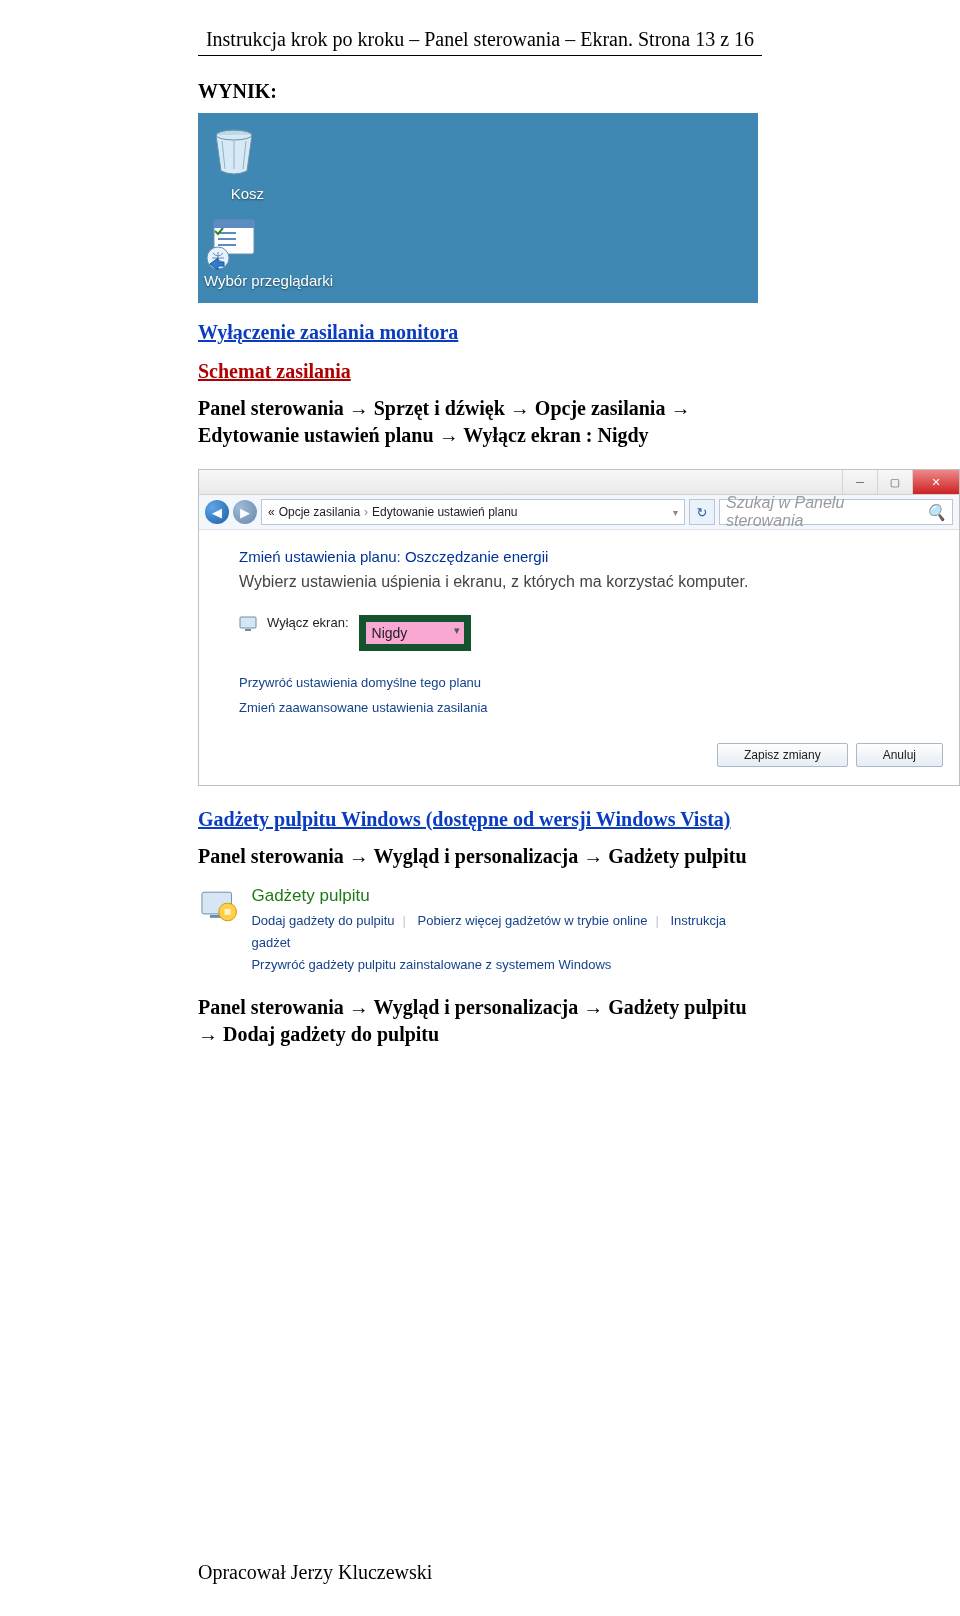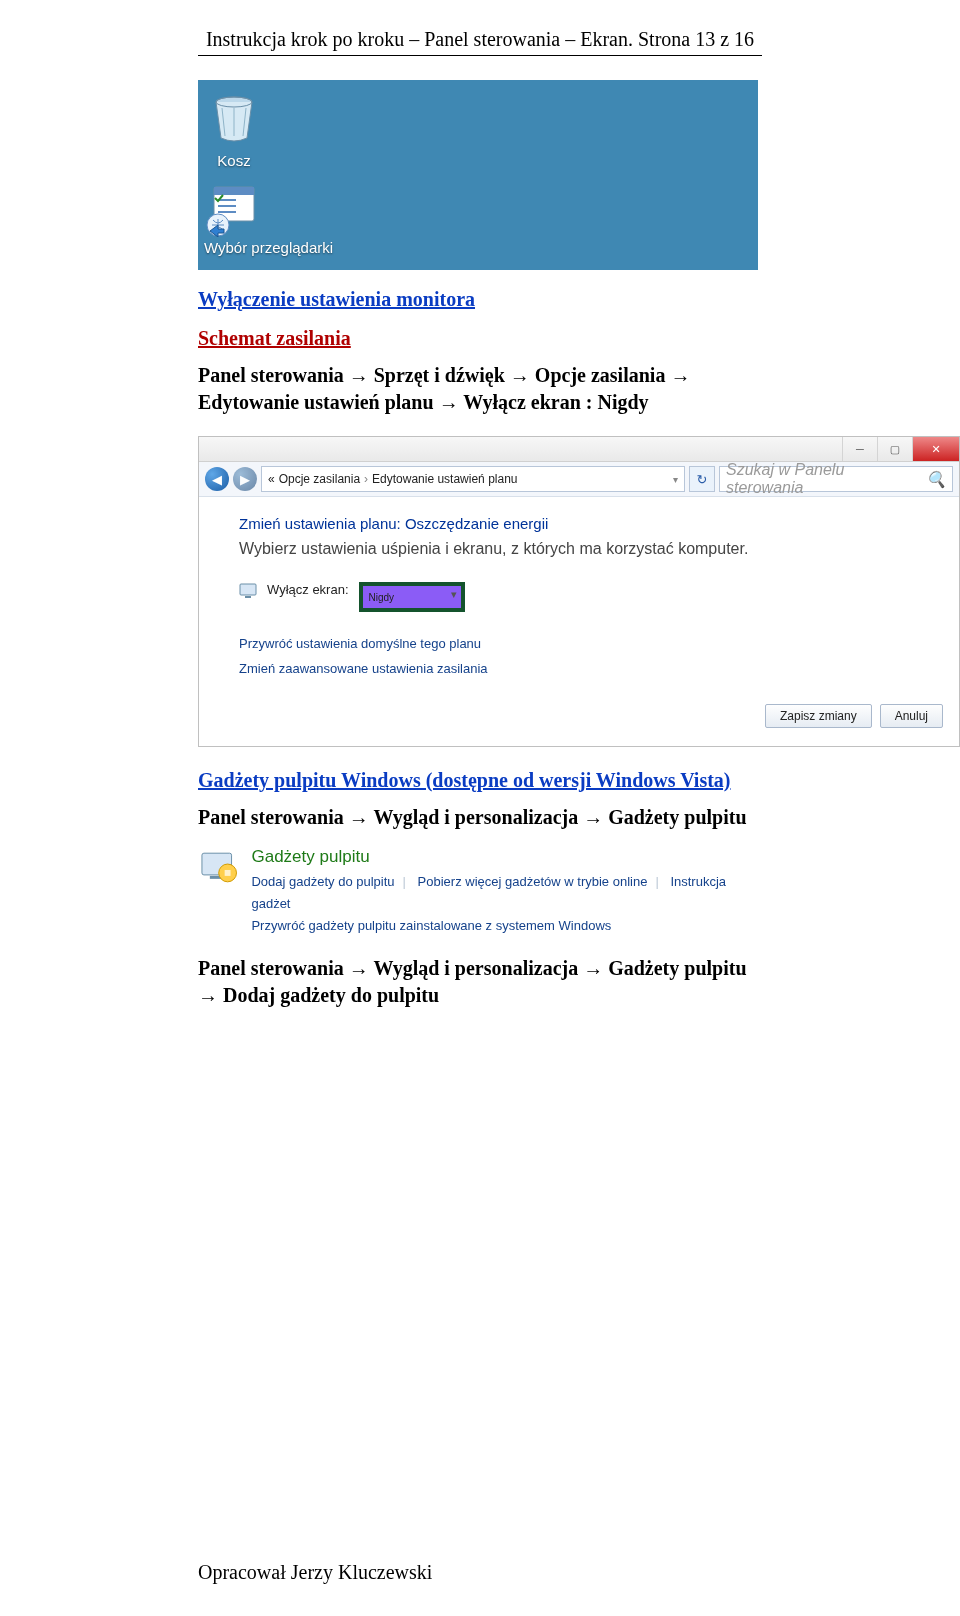--- a/index.html
+++ b/index.html
@@ -2,21 +2,21 @@
 <html><head>
 <meta charset="utf-8">
 <style>
   html,body{margin:0;padding:0;background:#fff;font-family:"Times New Roman",serif;color:#000}
   .page{width:764px;min-height:1616px;margin:0 auto;position:relative;padding:28px 100px 40px 100px;box-sizing:border-box}
   .hdr{text-align:center;font-size:20px;margin-bottom:2px}
   .hr{border:0;border-top:1px solid #000;margin:4px 0 24px 0}
   .bold{font-weight:bold}
   .label{font-size:20px;font-weight:bold;margin-bottom:10px}
   .desktop{background:#3f88b3;width:560px;margin-top:8px;padding:10px 0 0 6px;box-sizing:border-box}
-  .icon-wrap{display:inline-block;text-align:center;margin-bottom:14px}
+  .icon-wrap{display:inline-block;text-align:right;margin-bottom:14px}
   .icon-wrap .cap{color:#fff;font-family:"Segoe UI",Arial,sans-serif;font-size:15px;margin-top:2px;text-shadow:0 1px 2px rgba(0,0,0,.5)}
   .recycle-icon{width:60px;height:60px;display:block}
   .browser-icon{width:60px;height:54px;display:block}
   .link-blue{color:#0a3cc2;text-decoration:underline;font-weight:bold;font-size:20px;display:inline-block;margin-top:18px}
   .link-red{color:#b00000;text-decoration:underline;font-weight:bold;font-size:20px;display:inline-block;margin-top:16px}
   .para{font-size:20px;margin-top:12px;line-height:1.35}
   .arrow::after{content:" \2192 ";font-weight:bold}
 
   
   .win{margin-top:20px;width:760px;font-family:"Segoe UI",Arial,sans-serif;font-size:13px;color:#222;border:1px solid #c0c0c0}
@@ -29,43 +29,44 @@
   .crumb{flex:1;height:24px;border:1px solid #b8c6d9;background:#fff;display:flex;align-items:center;padding:0 6px;gap:4px;font-size:12px;color:#222}
   .crumb .sep{color:#888}
   .crumb .chev{color:#888;font-size:10px}
   .refresh{width:24px;height:24px;border:1px solid #b8c6d9;background:#eaf2fb;display:flex;align-items:center;justify-content:center;color:#2a5ca8}
   .search{width:220px;height:24px;border:1px solid #b8c6d9;background:#fff;display:flex;align-items:center;padding:0 6px;color:#9a9a9a;font-style:italic;font-size:16px;justify-content:space-between}
   .content{background:#fff;padding:18px 16px 18px 40px}
   .h1{color:#003399;font-size:15px;margin-bottom:8px}
   .sub{font-size:16px;color:#444;margin-bottom:24px}
   .row{display:flex;align-items:flex-start;gap:10px;margin-bottom:24px}
   .row .lbl{font-size:13px}
-  .select{border:4px solid #14532d;background:#8b5cf6;height:22px;padding:0 22px 0 6px;font-size:10px;position:relative;display:inline-flex;align-items:center;min-width:70px}
+  .select{border:7px solid #14532d;background:#f9a8d4;height:22px;padding:0 22px 0 6px;font-size:14px;position:relative;display:inline-flex;align-items:center;min-width:70px}
   .select::after{content:"▾";position:absolute;right:4px;top:2px;color:#555;font-size:11px}
   .linklite{color:#15428b;font-size:13px;margin-bottom:10px;display:block}
   .btns{display:flex;justify-content:flex-end;gap:8px;margin-top:28px}
-  .btn{border:1px solid #a9b8cc;background:linear-gradient(#fefefe,#e6ecf3);padding:4px 14px;font-size:12px;border-radius:2px}
+  .btn{border:1px solid #a9b8cc;background:linear-gradient(#fefefe,#e6ecf3);padding:4px 26px;font-size:12px;border-radius:2px}
   .monitor-ico{display:inline-block}
 
   
   .gadget{margin-top:14px;font-family:"Segoe UI",Arial,sans-serif;font-size:13px;padding:2px 0 6px 0}
   .gadget-row{display:flex;align-items:flex-start;gap:12px}
   .g-title{color:#1e7a17;font-size:17px;margin-bottom:4px}
   .g-links{color:#15428b;font-size:13px;line-height:1.7}
   .g-links span.div{color:#bcc8d6;padding:0 8px}
 
   .footer{position:absolute;bottom:32px;left:100px;font-size:20px}
 </style>
 </head>
 <body>
 
 <div class="page">
   <div class="hdr">Instrukcja krok po kroku – Panel sterowania – Ekran.  Strona 13 z 16</div>
   <hr class="hr">
 
+  <div class="label">WYNIK:</div>
 
   
   <div class="desktop">
     <div class="icon-wrap">
       <svg class="recycle-icon" viewBox="0 0 60 60">
         <ellipse cx="30" cy="12" rx="18" ry="5" fill="#bcd8ea" stroke="#6b8fa8"></ellipse>
         <path d="M12 12 L17 48 Q30 54 43 48 L48 12" fill="#d6e9f4" stroke="#6b8fa8"></path>
         <path d="M18 18 L21 46 M30 18 L30 46 M42 18 L39 46" stroke="#8fb4c8" stroke-width="1"></path>
         <ellipse cx="30" cy="12" rx="18" ry="5" fill="none" stroke="#6b8fa8"></ellipse>
       </svg>
@@ -79,21 +80,21 @@
         <path d="M14 17 h18 M14 23 h18 M14 29 h18" stroke="#5d8cc3" stroke-width="2"></path>
         <path d="M11 15 l3 3 l5 -6" stroke="#2a8a2a" stroke-width="2" fill="none"></path>
         <circle cx="14" cy="42" r="11" fill="#e8f2fb" stroke="#5d8cc3"></circle>
         <path d="M8 42 h12 M14 36 v12 M9 37 q5 6 10 0 M9 47 q5 -6 10 0" stroke="#5d8cc3" stroke-width="1" fill="none"></path>
         <path d="M6 48 l8 -6 l0 4 l6 0 l0 4 l-6 0 l0 4 z" fill="#2f7fd1" stroke="#1b5691"></path>
       </svg>
       <div class="cap">Wybór przeglądarki</div>
     </div>
   </div>
 
-  <a class="link-blue">Wyłączenie ustawienia monitora</a><br>
+  <a class="link-blue">Wyłączenie zasilania monitora</a><br>
   <a class="link-red">Schemat zasilania</a>
 
   <div class="para bold">
     <span class="arrow">Panel sterowania</span>
     <span class="arrow">Sprzęt i dźwięk</span>
     <span class="arrow">Opcje zasilania</span>
     <span class="arrow">Edytowanie ustawień planu</span>
     <span>Wyłącz ekran : Nigdy</span>
   </div>
 

